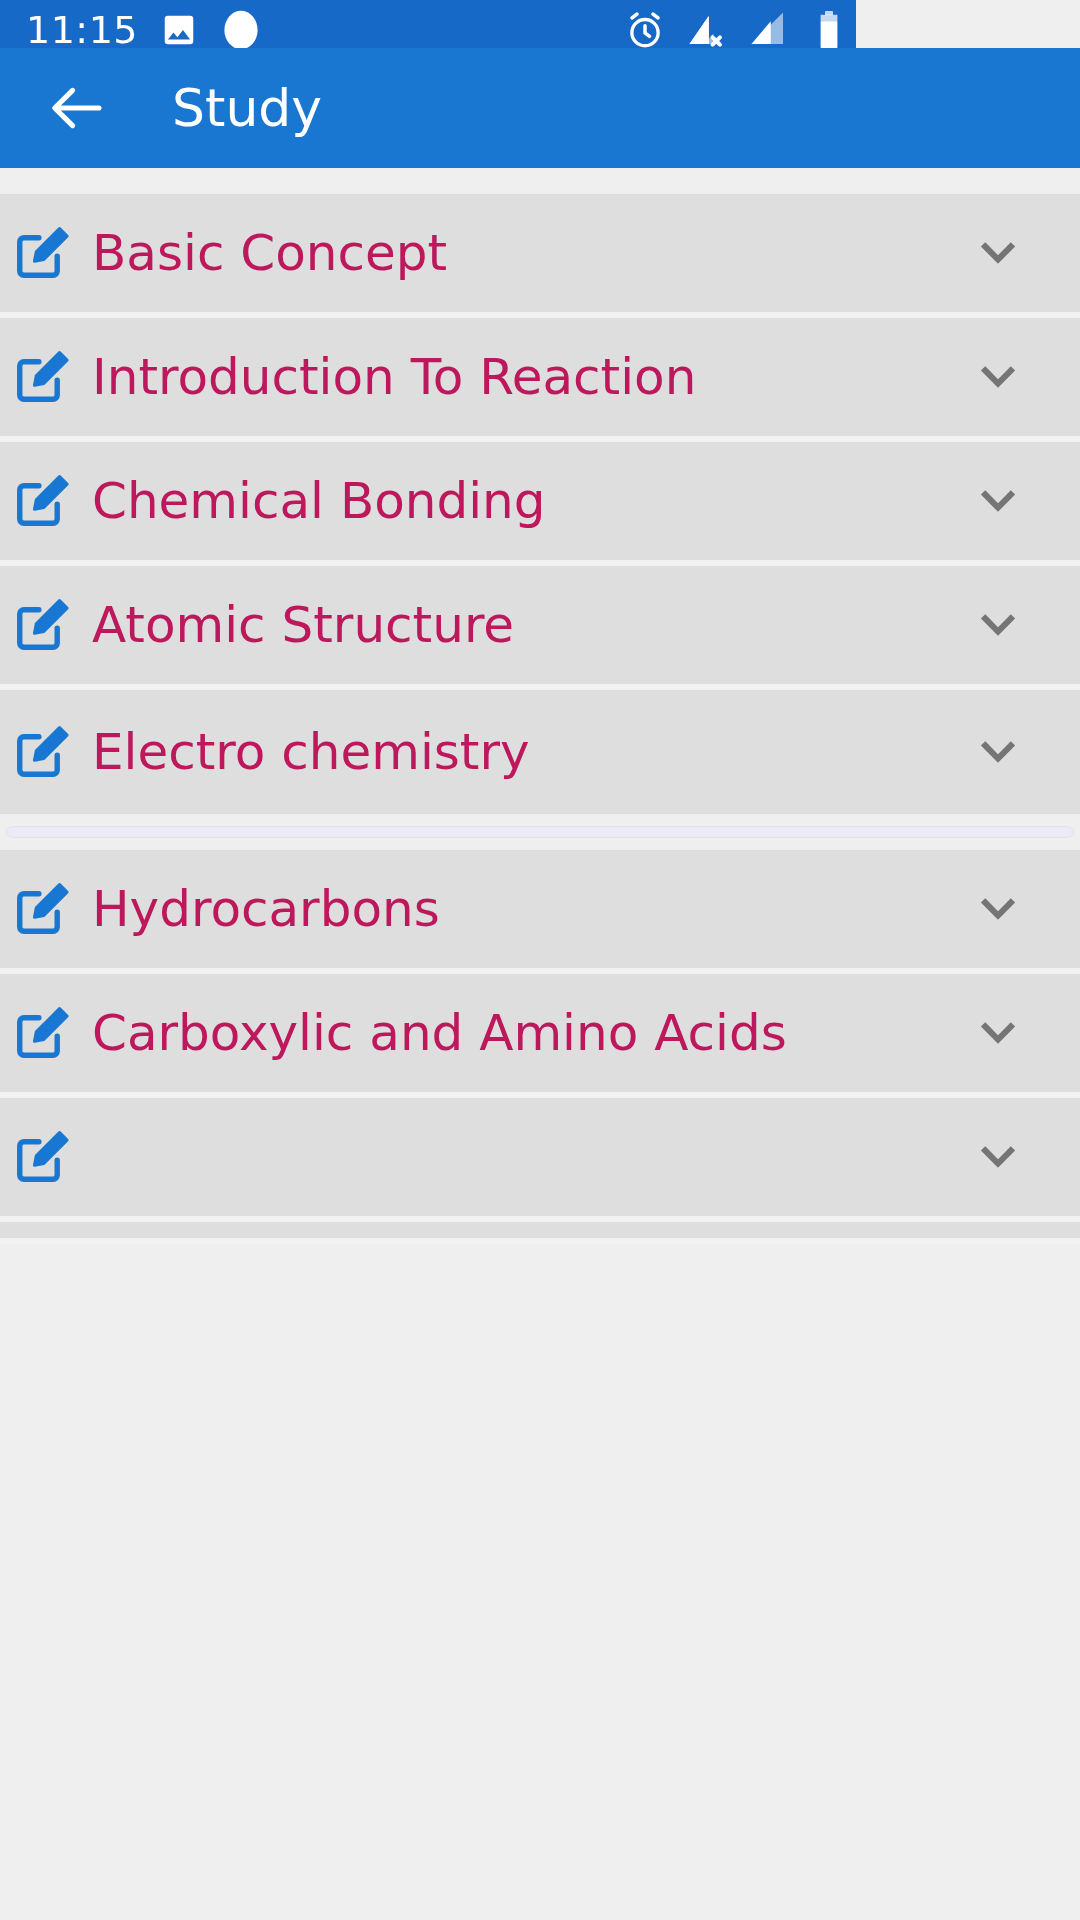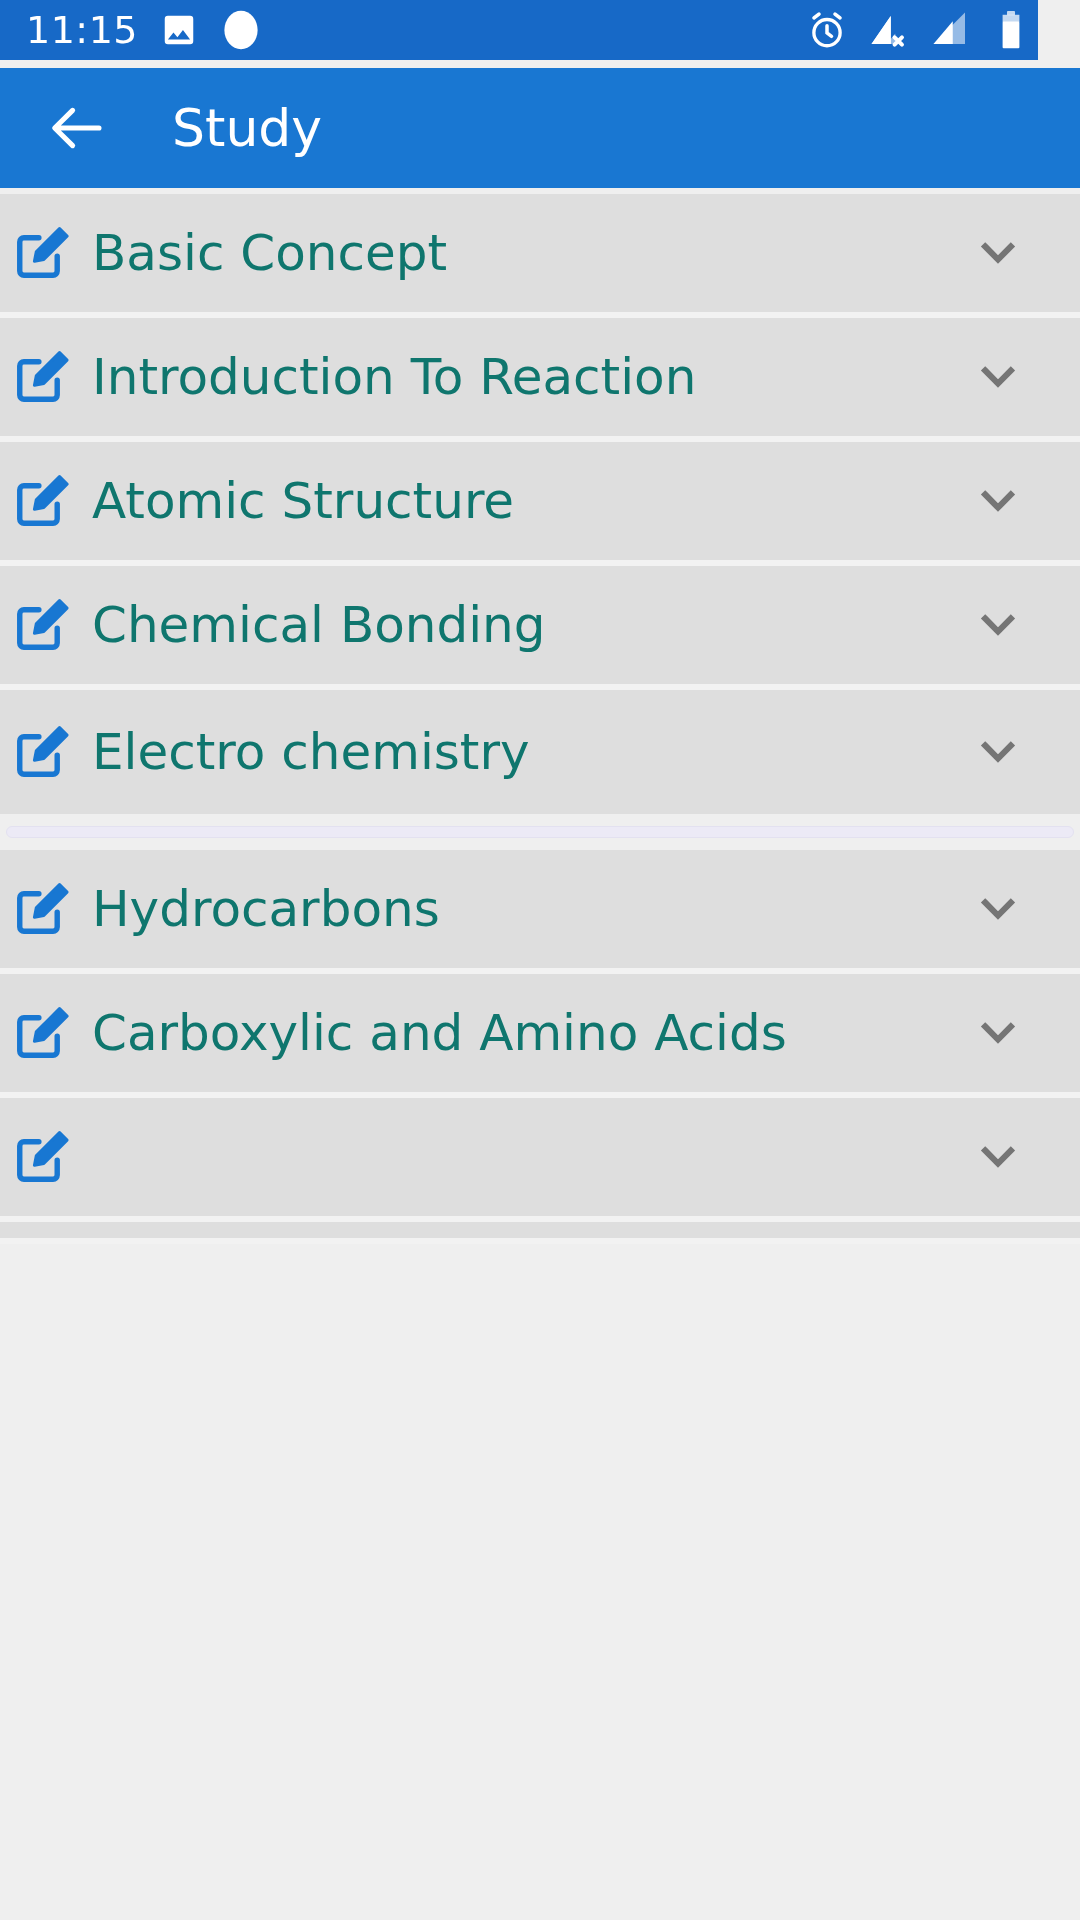--- a/index.html
+++ b/index.html
@@ -7,37 +7,37 @@
     width:1080px; height:1920px;
     background:#efefef;
     font-family:"DejaVu Sans", sans-serif;
     overflow:hidden;
   }
   #screen { position:relative; width:1080px; height:1920px; background:#efefef; }
 
   
   .status-bar {
     position:absolute; top:0; left:0;
-    width:1038px; height:60px;
+    width:856px; height:60px;
     background:#1769c7;
     display:flex; align-items:center;
     padding:0 8px 0 26px;
   }
   .status-left { display:flex; align-items:center; gap:22px; }
   .status-right { margin-left:auto; display:flex; align-items:center; gap:20px; }
   .clock-text {
     color:#ffffff; font-size:38px; font-weight:400;
     letter-spacing:0.5px; line-height:1;
     font-family:"DejaVu Sans", sans-serif;
   }
   .sicon { display:block; }
 
   
   .app-bar {
-    position:absolute; top:68px; left:0;
+    position:absolute; top:48px; left:0;
     width:1080px; height:120px;
     background:#1977d2;
     display:flex; align-items:center;
   }
   .back-btn {
     width:110px; height:110px;
     display:flex; align-items:center; justify-content:center;
     margin-left:22px; cursor:pointer;
   }
   .app-title {
@@ -60,21 +60,21 @@
     border-bottom:6px solid #f2f2f2;
     cursor:pointer;
   }
   .item-icon {
     margin-left:12px; margin-right:18px;
     width:62px; height:62px;
     display:flex; align-items:center; justify-content:center;
     flex:0 0 auto;
   }
   .item-label {
-    color:#0f766e;
+    color:#be185d;
     font-size:50px;
     font-weight:400;
     line-height:1;
     white-space:nowrap;
     font-family:"DejaVu Sans", sans-serif;
   }
   .item-chevron {
     margin-left:auto; margin-right:54px;
     width:56px; height:56px;
     display:flex; align-items:center; justify-content:center;
@@ -189,36 +189,36 @@
       </span>
     </div>
 
     <div class="list-item">
       <span class="item-icon">
         <svg width="62" height="62" viewBox="0 0 24 24">
           <path fill="none" stroke="#1877d2" stroke-width="2.1" stroke-linecap="round" stroke-linejoin="round" d="M17.5 13.2V19a1.6 1.6 0 0 1-1.6 1.6H4.6A1.6 1.6 0 0 1 3 19V7.7a1.6 1.6 0 0 1 1.6-1.6h5.8"></path>
           <path fill="#1877d2" stroke="#1877d2" stroke-width="1.2" stroke-linejoin="round" d="m18.4 2.6 2.9 2.9-9 9-3.6.7.7-3.6 9-9z"></path>
         </svg>
       </span>
+      <span class="item-label">Chemical Bonding</span>
+      <span class="item-chevron">
+        <svg width="56" height="56" viewBox="0 0 24 24">
+          <path fill="none" stroke="#757575" stroke-width="2.6" stroke-linecap="square" d="m6.5 9.2 5.5 5.6 5.5-5.6"></path>
+        </svg>
+      </span>
+    </div>
+
+    <div class="list-item">
+      <span class="item-icon">
+        <svg width="62" height="62" viewBox="0 0 24 24">
+          <path fill="none" stroke="#1877d2" stroke-width="2.1" stroke-linecap="round" stroke-linejoin="round" d="M17.5 13.2V19a1.6 1.6 0 0 1-1.6 1.6H4.6A1.6 1.6 0 0 1 3 19V7.7a1.6 1.6 0 0 1 1.6-1.6h5.8"></path>
+          <path fill="#1877d2" stroke="#1877d2" stroke-width="1.2" stroke-linejoin="round" d="m18.4 2.6 2.9 2.9-9 9-3.6.7.7-3.6 9-9z"></path>
+        </svg>
+      </span>
       <span class="item-label">Atomic Structure</span>
-      <span class="item-chevron">
-        <svg width="56" height="56" viewBox="0 0 24 24">
-          <path fill="none" stroke="#757575" stroke-width="2.6" stroke-linecap="square" d="m6.5 9.2 5.5 5.6 5.5-5.6"></path>
-        </svg>
-      </span>
-    </div>
-
-    <div class="list-item">
-      <span class="item-icon">
-        <svg width="62" height="62" viewBox="0 0 24 24">
-          <path fill="none" stroke="#1877d2" stroke-width="2.1" stroke-linecap="round" stroke-linejoin="round" d="M17.5 13.2V19a1.6 1.6 0 0 1-1.6 1.6H4.6A1.6 1.6 0 0 1 3 19V7.7a1.6 1.6 0 0 1 1.6-1.6h5.8"></path>
-          <path fill="#1877d2" stroke="#1877d2" stroke-width="1.2" stroke-linejoin="round" d="m18.4 2.6 2.9 2.9-9 9-3.6.7.7-3.6 9-9z"></path>
-        </svg>
-      </span>
-      <span class="item-label">Chemical Bonding</span>
       <span class="item-chevron">
         <svg width="56" height="56" viewBox="0 0 24 24">
           <path fill="none" stroke="#757575" stroke-width="2.6" stroke-linecap="square" d="m6.5 9.2 5.5 5.6 5.5-5.6"></path>
         </svg>
       </span>
     </div>
 
     <div class="list-item" style="border-bottom:none;justify-content:center;">
       <span class="item-icon">
         <svg width="62" height="62" viewBox="0 0 24 24">

